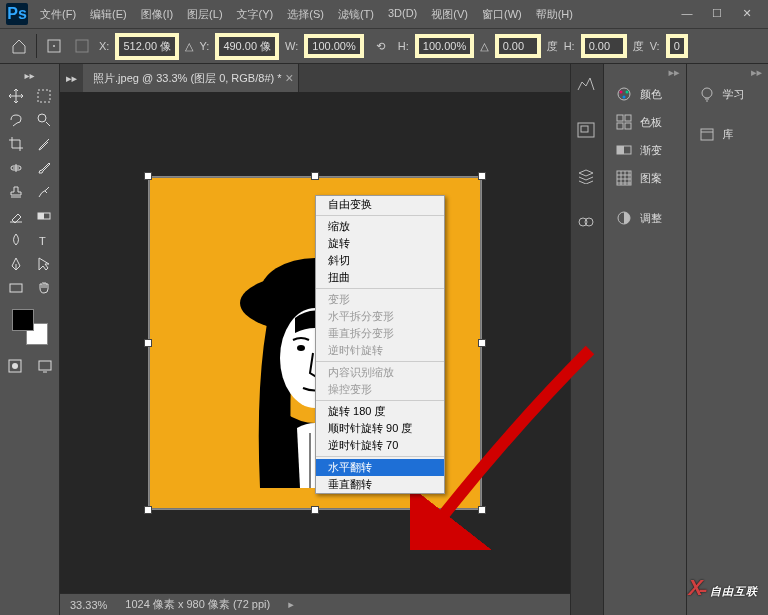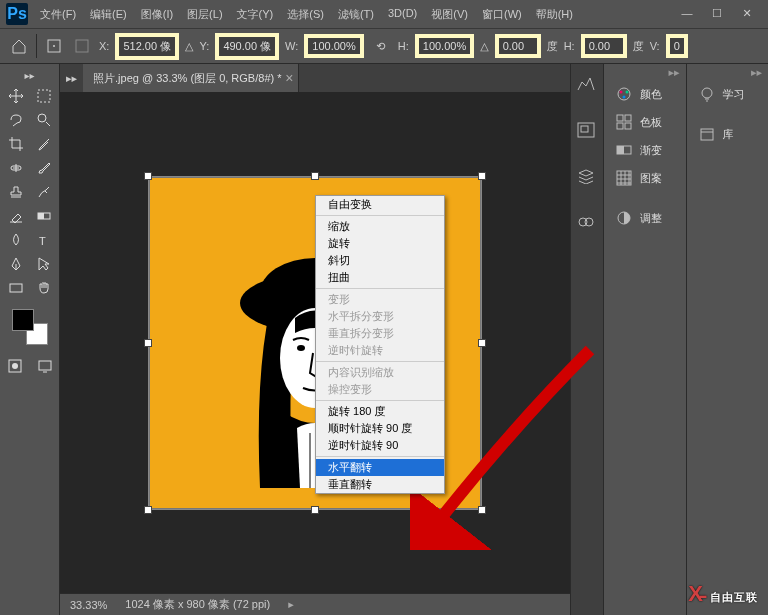--- a/index.html
+++ b/index.html
@@ -40,21 +40,21 @@
 .panel-col{flex:1;display:flex;flex-direction:column;border-left:1px solid #2a2a2a;}
 .panel-row{height:28px;display:flex;align-items:center;color:#ddd;gap:8px;padding-left:12px;cursor:pointer;}
 .panel-ico{width:16px;height:16px;}
 .panel-col2{width:80px;border-left:1px solid #2a2a2a;}
 .context-menu{position:absolute;left:315px;top:195px;width:130px;background:#f0f0f0;border:1px solid #999;box-shadow:2px 2px 4px rgba(0,0,0,0.4);z-index:100;}
 .cm-item{padding:1px 12px;color:#000;cursor:pointer;}
 .cm-item.disabled{color:#999;}
 .cm-item.hl{background:#1e6fd6;color:#fff;}
 .cm-sep{height:1px;background:#ccc;margin:2px 0;}
 .red-arrow{position:absolute;z-index:99;pointer-events:none;}
-.watermark{position:absolute;right:10px;bottom:8px;color:#fff;font-size:18px;font-weight:bold;letter-spacing:1px;z-index:50;text-shadow:0 0 2px #000;}
+.watermark{position:absolute;right:10px;bottom:14px;color:#fff;font-size:18px;font-style:italic;font-weight:bold;letter-spacing:1px;z-index:50;text-shadow:0 0 2px #000;}
 .watermark .x{color:#d04040;font-size:22px;}
 svg{display:block;}
 </style>
 </head>
 <body>
 
 <div class="titlebar">
   <div class="ps-logo">Ps</div>
   <div class="menubar">
     <div class="menu-item">文件(F)</div>
@@ -379,21 +379,21 @@
   <div class="cm-item disabled">变形</div>
   <div class="cm-item disabled">水平拆分变形</div>
   <div class="cm-item disabled">垂直拆分变形</div>
   <div class="cm-item disabled">逆时针旋转</div>
   <div class="cm-sep"></div>
   <div class="cm-item disabled">内容识别缩放</div>
   <div class="cm-item disabled">操控变形</div>
   <div class="cm-sep"></div>
   <div class="cm-item">旋转 180 度</div>
   <div class="cm-item">顺时针旋转 90 度</div>
-  <div class="cm-item">逆时针旋转 90</div>
+  <div class="cm-item">逆时针旋转 70</div>
   <div class="cm-sep"></div>
   <div class="cm-item hl">水平翻转</div>
   <div class="cm-item">垂直翻转</div>
 </div>
 
 <svg class="red-arrow" style="left:410px;top:340px;" width="190" height="210">
   <defs>
       <marker id="ah" markerWidth="12" markerHeight="12" refX="2" refY="6" orient="auto">
         <path d="M0 0 L12 6 L0 12 Z" fill="#d00000"></path>
       </marker>

